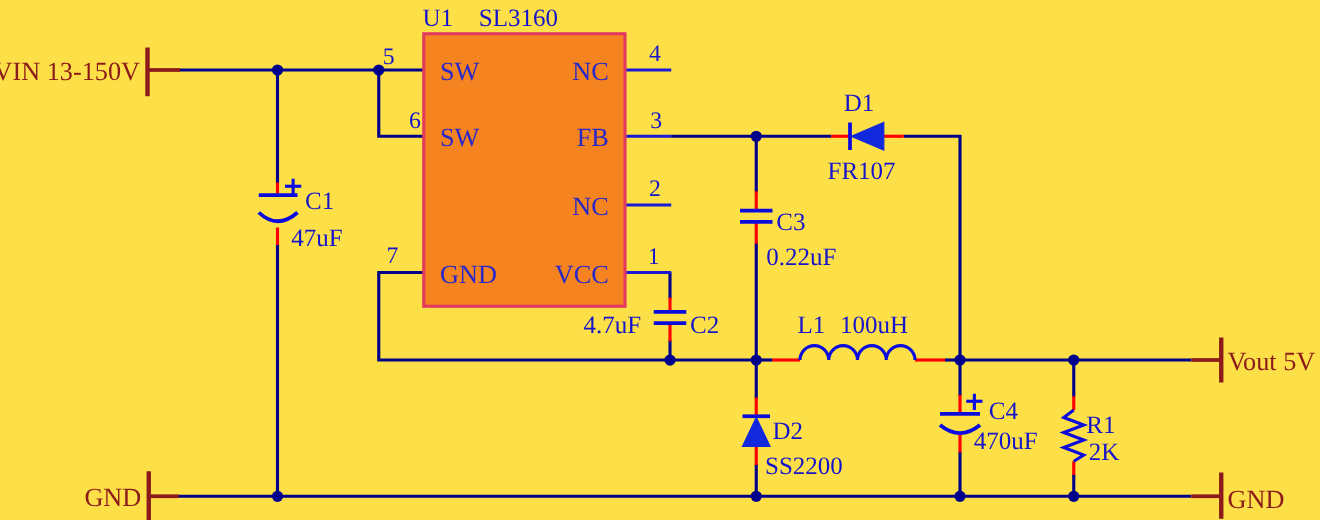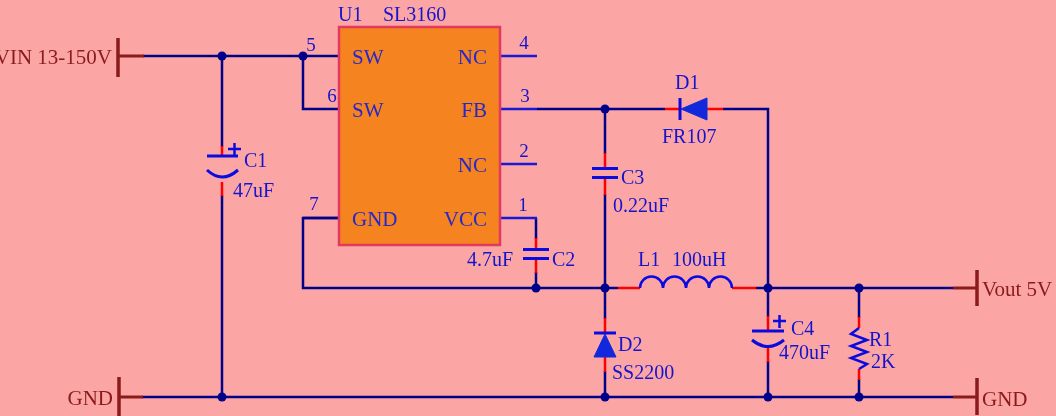--- a/index.html
+++ b/index.html
@@ -1,16 +1,16 @@
 <!DOCTYPE html>
 <html><head>
 <meta charset="utf-8">
 <style>
   html,body{margin:0;padding:0;background:#ffffff;}
-  .stage{position:relative;width:1056px;height:416px;background:#fca5a5;overflow:hidden;}
+  .stage{position:relative;width:1056px;height:416px;background:#fde047;overflow:hidden;}
   svg{display:block;}
   text{font-family:"Liberation Serif","DejaVu Serif",serif;}
   .wire{stroke:#00008B;stroke-width:2.5;fill:none;}
   .pinstub{stroke:#1A1AD6;stroke-width:2.5;fill:none;}
   .lead{stroke:#FF0000;stroke-width:2.5;fill:none;}
   .comp{stroke:#0B0BE0;stroke-width:3;fill:none;}
   .compthin{stroke:#0B0BE0;stroke-width:2.5;fill:none;}
   .compfill{fill:#1228DC;stroke:#1228DC;}
   .dot{fill:#00008B;stroke:none;}
   .port{stroke:#8B1A1A;stroke-width:3.5;fill:none;}

